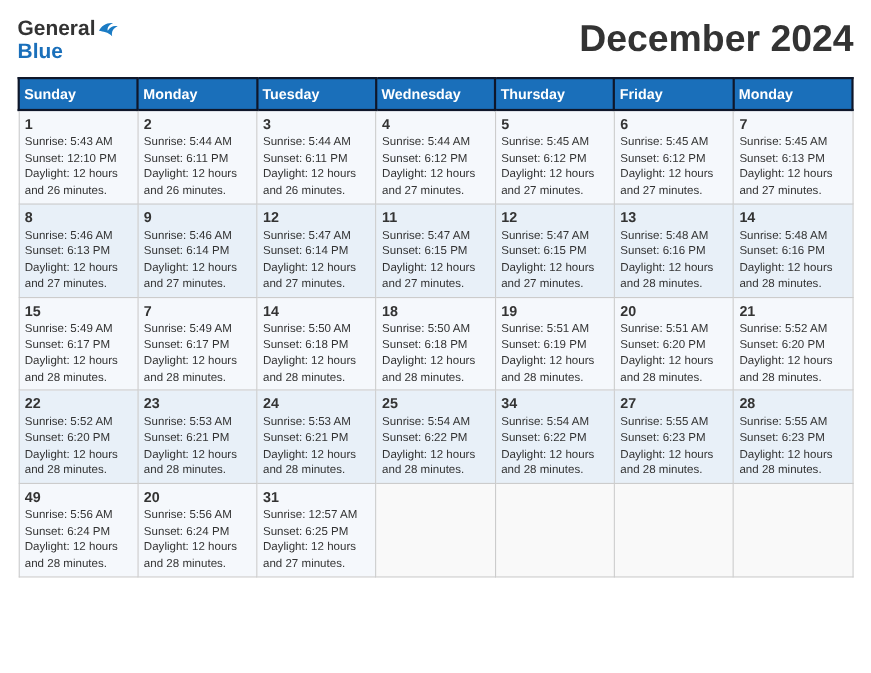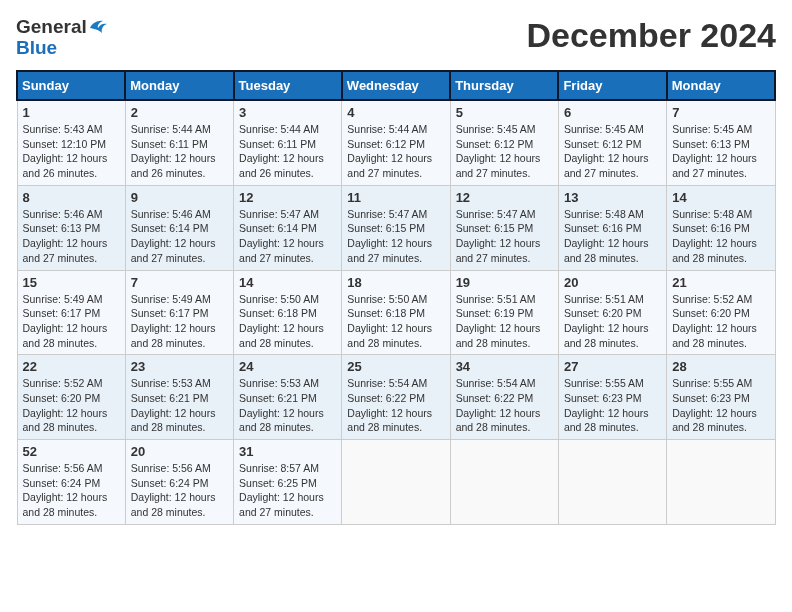--- a/index.html
+++ b/index.html
@@ -347,41 +347,41 @@
         <div class="day-info">
           <span>Sunrise: 5:55 AM</span><br>
           <span>Sunset: 6:23 PM</span><br>
           <span>Daylight: 12 hours</span><br>
           <span>and 28 minutes.</span>
         </div>
       </td>
       </tr>
       <tr>
         <td>
-        <span class="day-num">52</span>
+        <span class="day-num">49</span>
         <div class="day-info">
           <span>Sunrise: 5:56 AM</span><br>
           <span>Sunset: 6:24 PM</span><br>
           <span>Daylight: 12 hours</span><br>
           <span>and 28 minutes.</span>
         </div>
       </td>
         <td>
         <span class="day-num">20</span>
         <div class="day-info">
           <span>Sunrise: 5:56 AM</span><br>
           <span>Sunset: 6:24 PM</span><br>
           <span>Daylight: 12 hours</span><br>
           <span>and 28 minutes.</span>
         </div>
       </td>
         <td>
         <span class="day-num">31</span>
         <div class="day-info">
-          <span>Sunrise: 8:57 AM</span><br>
+          <span>Sunrise: 12:57 AM</span><br>
           <span>Sunset: 6:25 PM</span><br>
           <span>Daylight: 12 hours</span><br>
           <span>and 27 minutes.</span>
         </div>
       </td>
         <td class="empty-cell"></td>
         <td class="empty-cell"></td>
         <td class="empty-cell"></td>
         <td class="empty-cell"></td>
       </tr>

